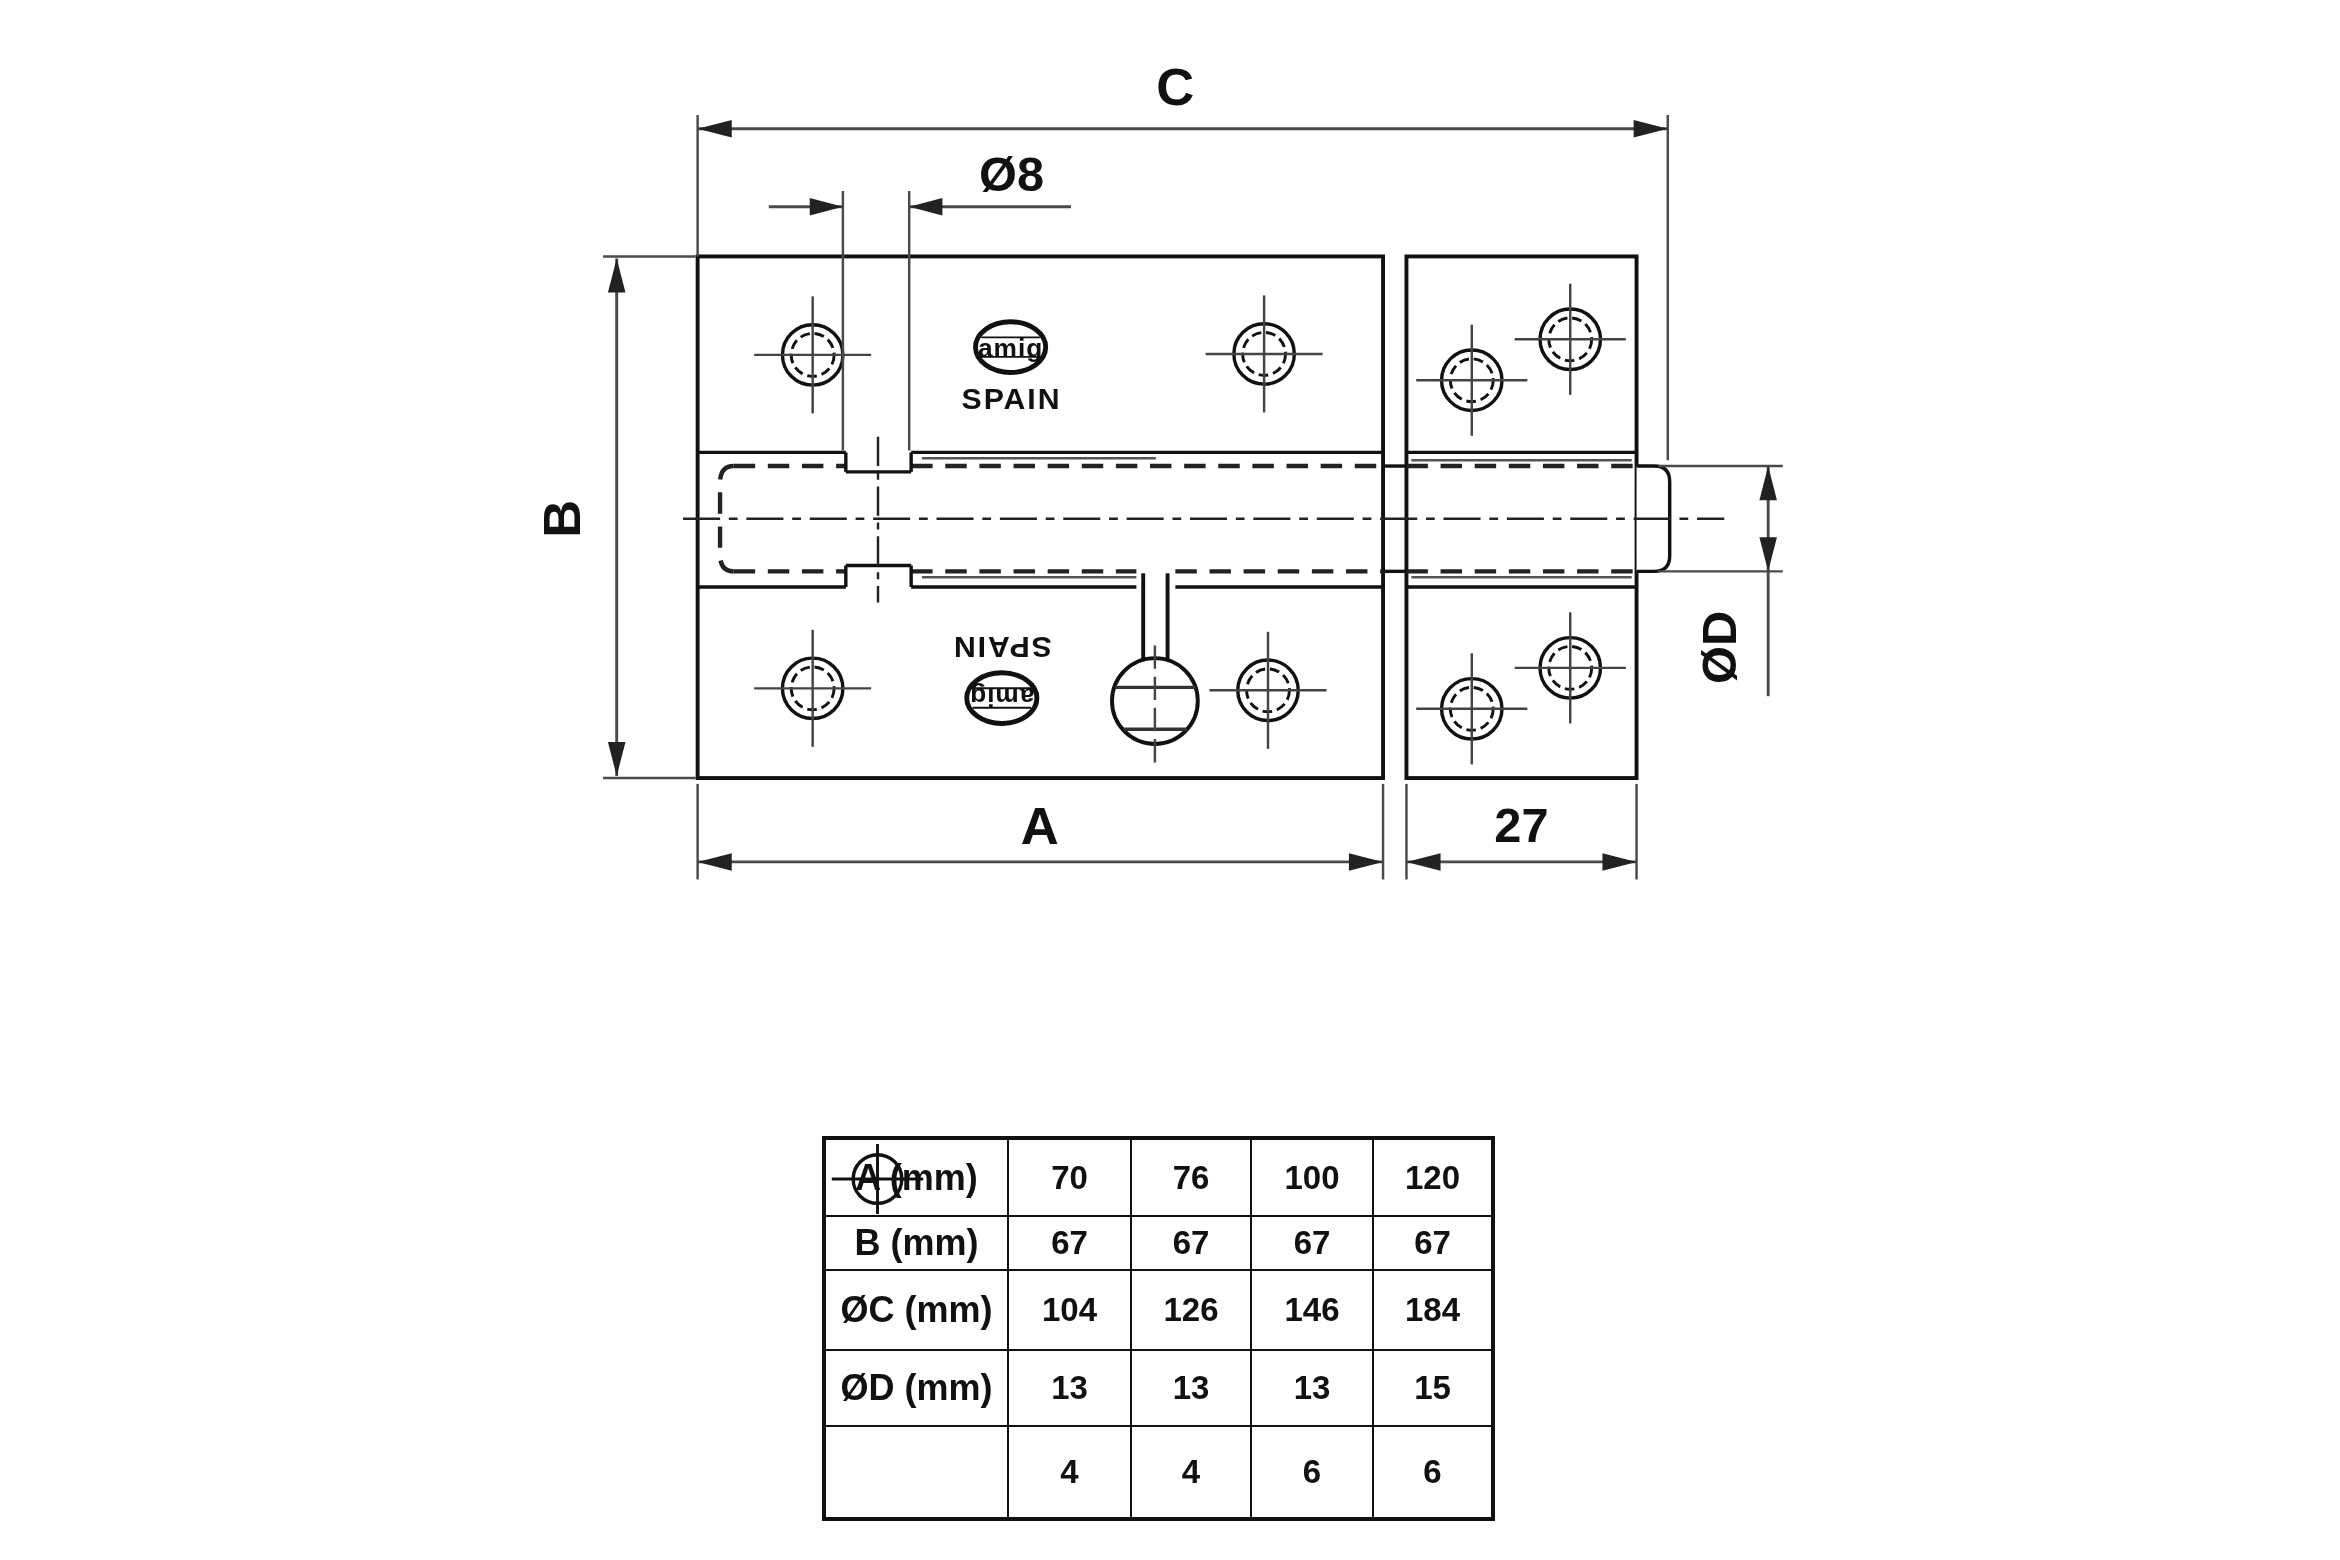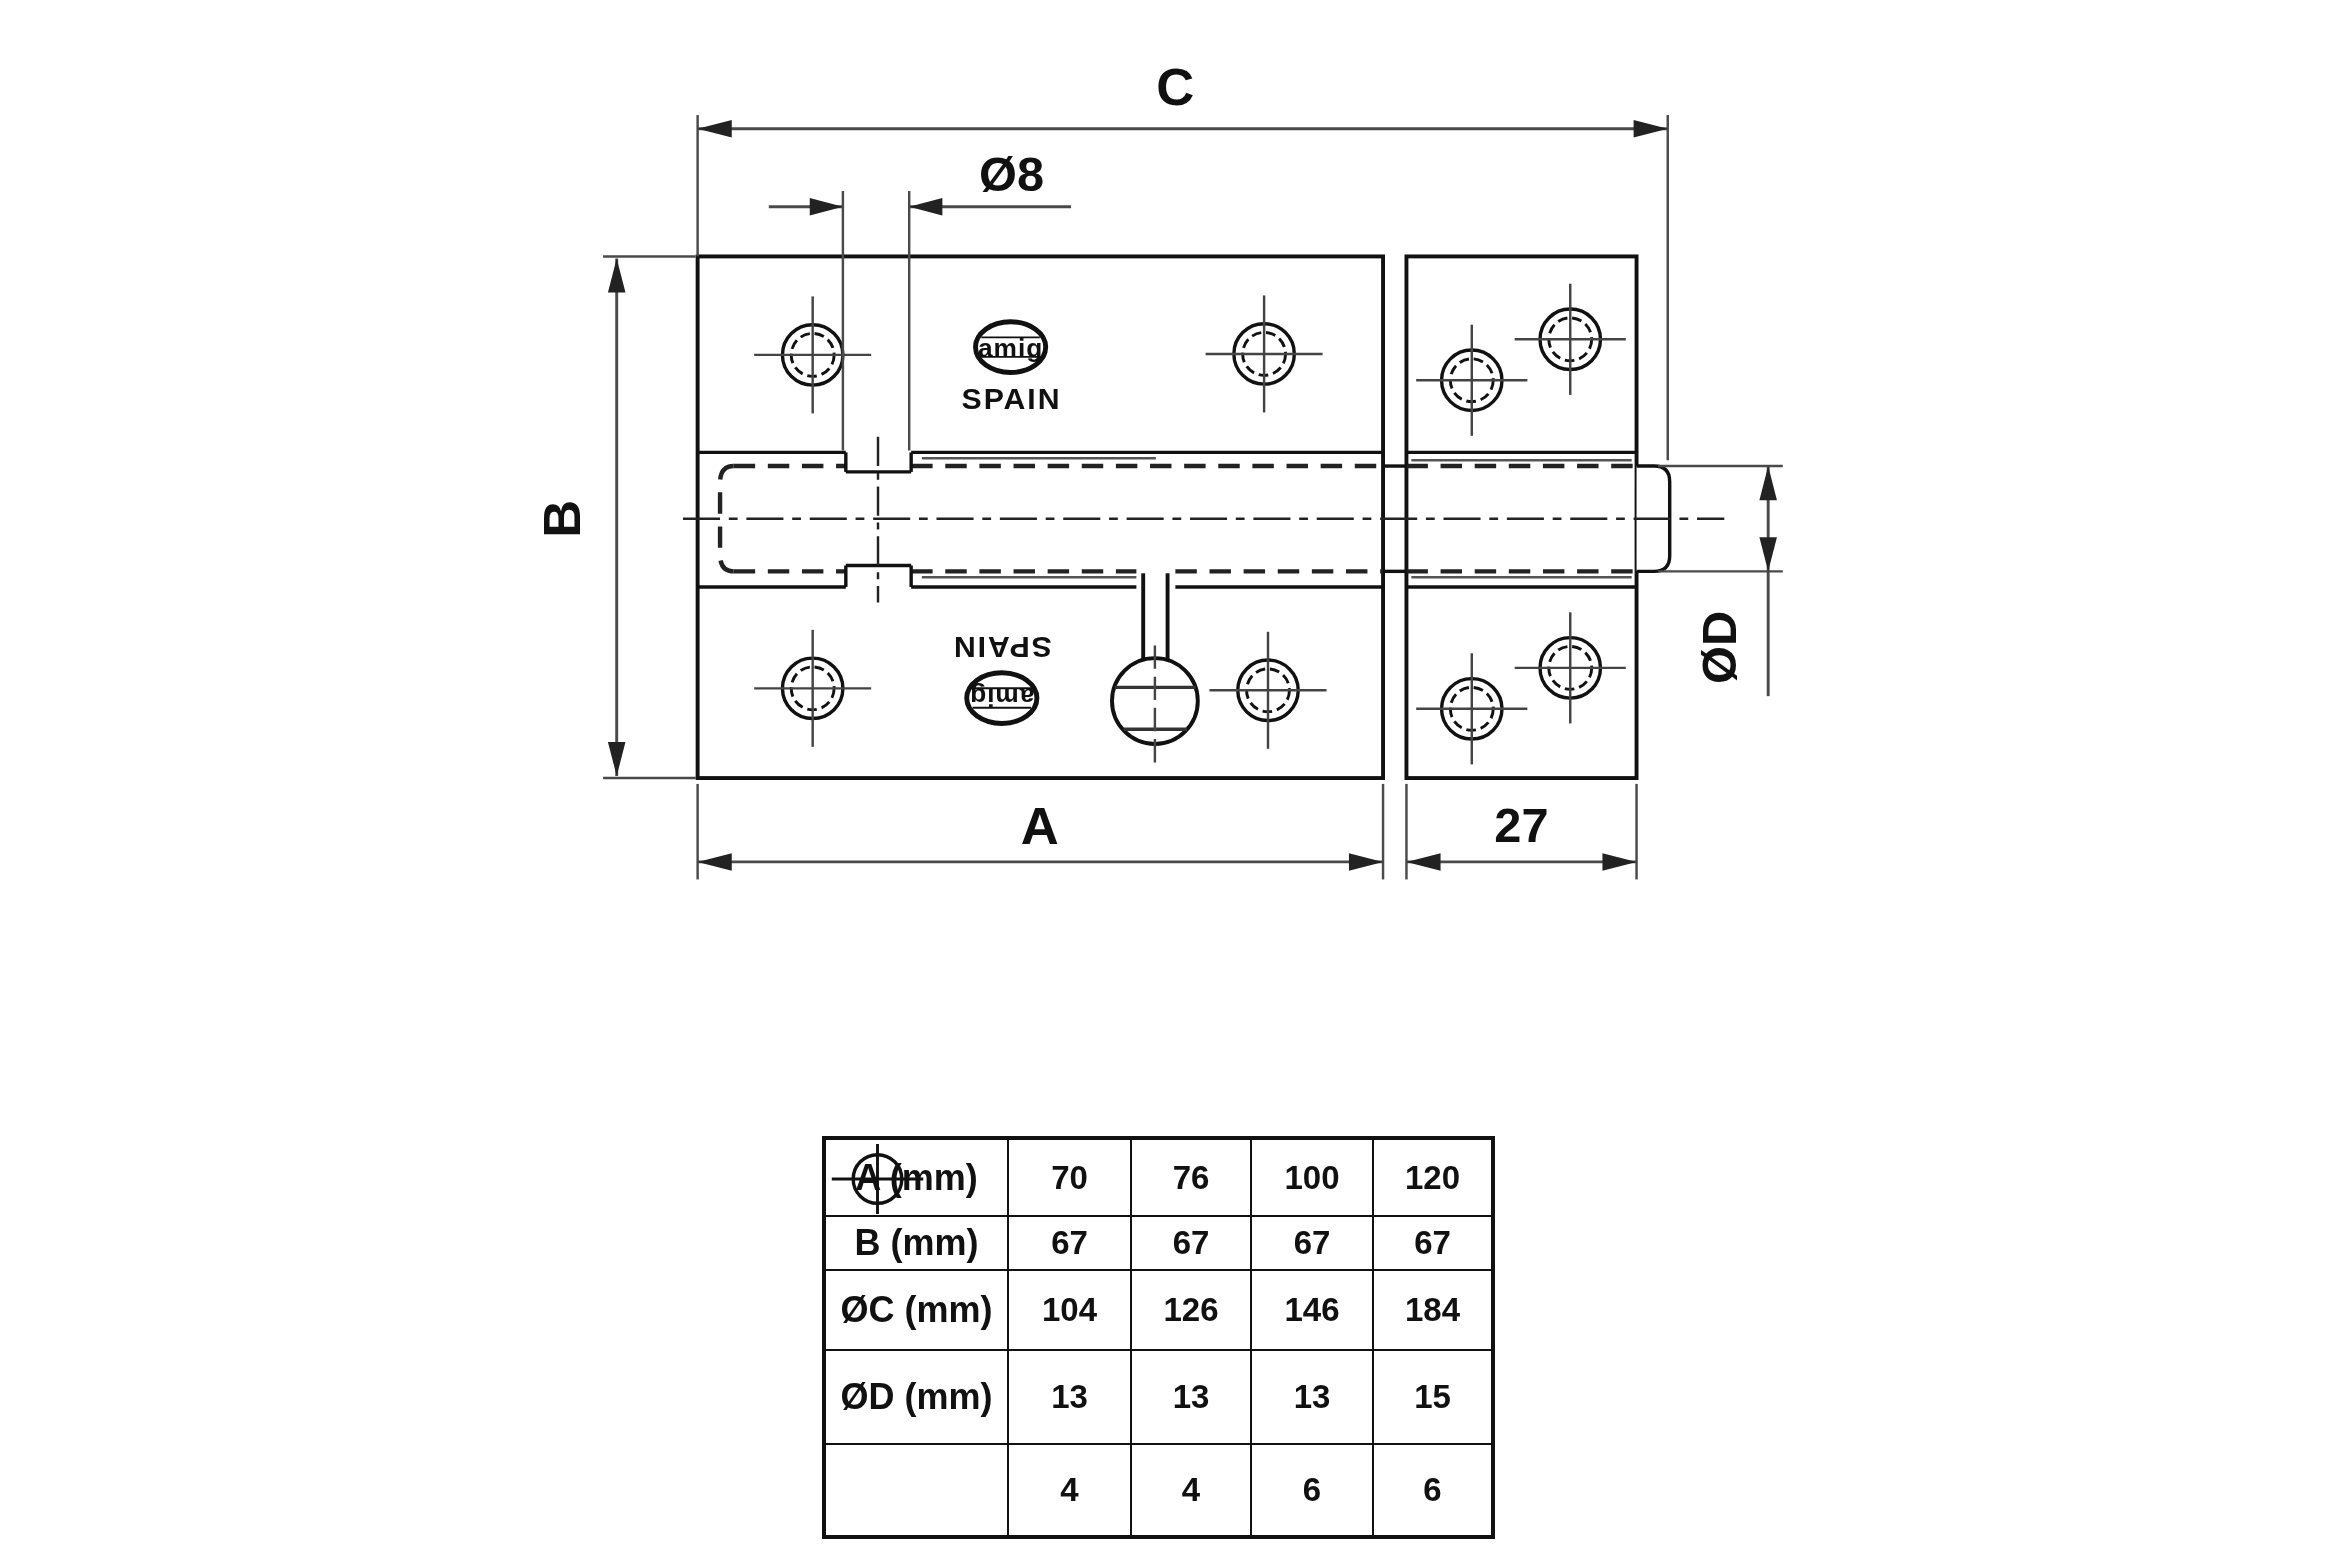--- a/index.html
+++ b/index.html
@@ -233,21 +233,21 @@
         <td class="val">67</td>
         <td class="val">67</td>
       </tr>
       <tr style="height:80px">
         <td class="lbl">ØC (mm)</td>
         <td class="val">104</td>
         <td class="val">126</td>
         <td class="val">146</td>
         <td class="val">184</td>
       </tr>
-      <tr style="height:94px">
+      <tr style="height:76px">
         <td class="lbl">ØD (mm)</td>
         <td class="val">13</td>
         <td class="val">13</td>
         <td class="val">13</td>
         <td class="val">15</td>
       </tr>
       <tr style="height:93px">
         <td class="lbl">
           <div class="sym-wrap">
             <svg width="107" height="82" viewBox="0 0 110 84">

